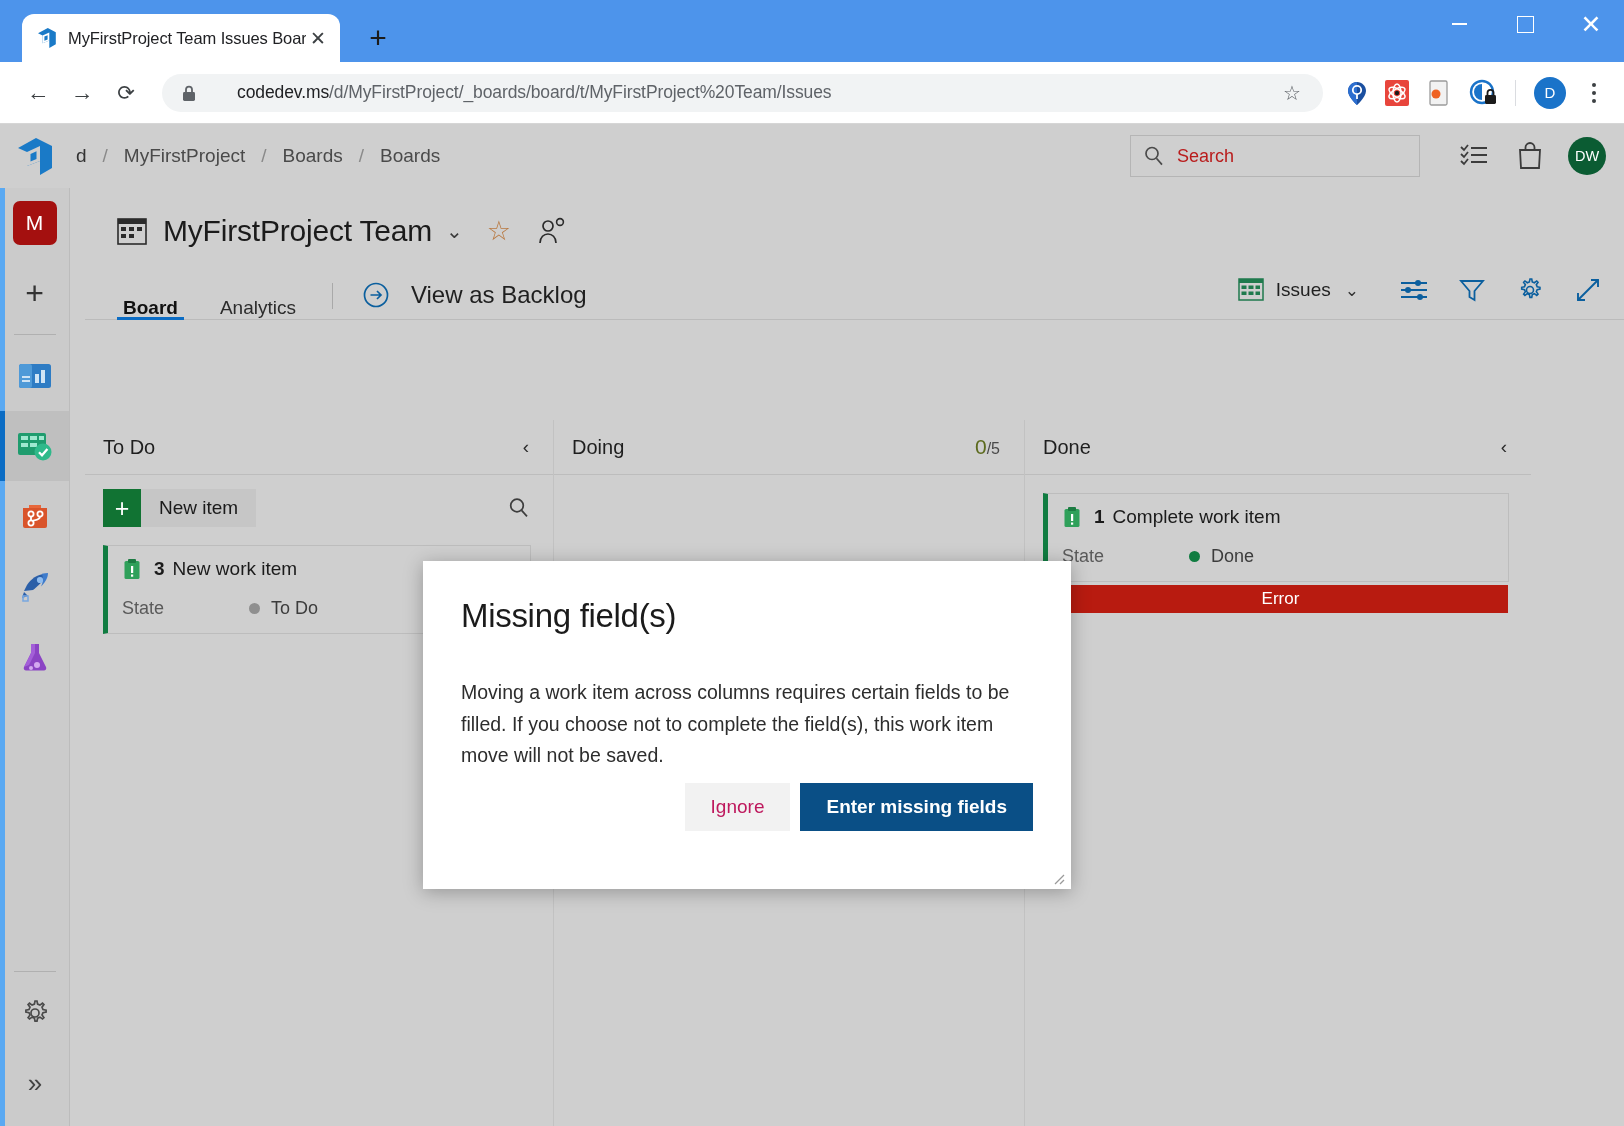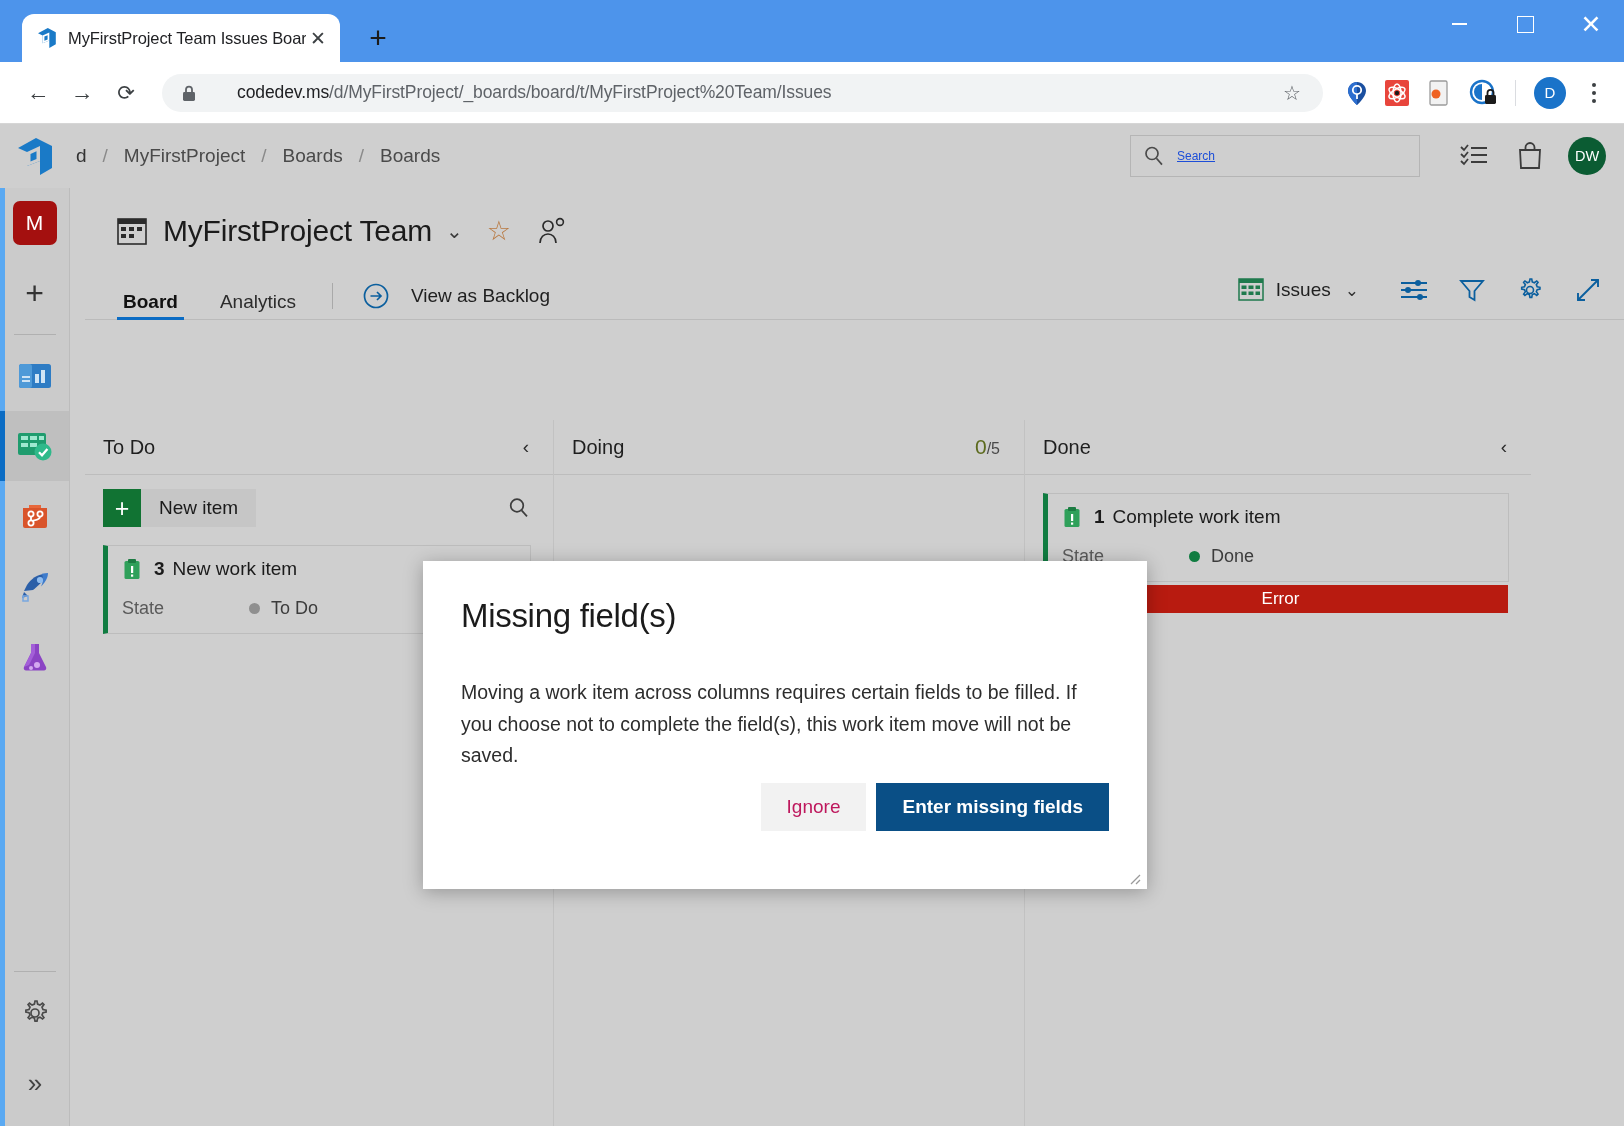--- a/index.html
+++ b/index.html
@@ -93,21 +93,21 @@
   .breadcrumb { display: flex; align-items: center; font-size: 19px; }
   .bc-item { color: #4a4a4a; padding: 0 2px; white-space: nowrap; }
   .bc-item.first { color: #333; }
   .bc-sep { color: #8a8a8a; margin: 0 14px; }
   .hdr-right { margin-left: auto; display: flex; align-items: center; padding-right: 18px; gap: 0; }
   .searchbox {
     width: 290px; height: 42px; border: 1px solid #b5b5b5; background: #cfcfcf;
     display: flex; align-items: center; padding: 0 12px; margin-right: 26px;
   }
   .searchbox .mag { width: 22px; height: 22px; flex: 0 0 22px; margin-right: 12px; position: relative; }
-  .searchbox .ph { font-size: 12px; color: #1d4ed8; text-decoration: underline; }
+  .searchbox .ph { font-size: 18px; color: #b91c1c; }
   .hdr-icon { width: 56px; height: 44px; display:flex; align-items:center; justify-content:center; }
   .avatar-dw {
     width: 38px; height: 38px; border-radius: 50%; background: #0b5c33; color: #fff;
     font-size: 14.5px; display:flex; align-items:center; justify-content:center; margin-left: 10px;
   }
 
   
   .sidebar {
     position: absolute; left: 0; top: 64px; width: 70px; height: 938px;
     background: #cbcbcb; border-right: 1px solid #bcbcbc;
@@ -139,30 +139,30 @@
   .board-title { font-size: 30px; color: #1b1b1b; font-weight: 400; letter-spacing: -0.2px; }
   .title-chev { font-size: 20px; color:#3a3a3a; margin-left: 14px; font-weight: 300; }
   .star-icon { margin-left: 24px; font-size: 27px; color: #b97a43; line-height: 1; }
   .people-icon { margin-left: 26px; width: 30px; height: 28px; position: relative; }
 
   .tabs-row {
     display:flex; align-items: flex-end; padding-left: 32px; margin-top: 24px;
     border-bottom: 1px solid #bbb; height: 48px; position: relative;
   }
   .tab-link {
-    font-size: 19px; color: #2c2c2c; padding: 0 6px 6px 6px; margin-right: 30px; position: relative;
+    font-size: 19px; color: #2c2c2c; padding: 0 6px 0 6px; margin-right: 30px; position: relative;
   }
   .tab-link.active { font-weight: bold; color:#111; }
   .tab-link.active::after {
     content:''; position:absolute; left:0; right:0; bottom:-1px; height:3px; background:#0b6cc4;
   }
   .tabs-sep { width:1px; height: 26px; background:#a9a9a9; margin: 0 22px 10px 0; }
   .view-backlog { display:flex; align-items:center; padding-bottom: 10px; }
   .view-backlog .arrow-circ { width: 26px; height: 26px; margin-right: 14px; flex:0 0 26px; position:relative;}
-  .view-backlog span { font-size: 19px; color: #1f1f1f; margin-left: 8px; }
+  .view-backlog span { font-size: 24px; color: #1f1f1f; margin-left: 8px; }
   .toolbar-right { margin-left:auto; display:flex; align-items:center; padding: 0 22px 10px 0; gap: 0; }
   .tb-issues { display:flex; align-items:center; margin-right: 26px; }
   .tb-issues .gi { width: 26px; height: 24px; margin-right: 12px; flex:0 0 26px; position: relative; }
   .tb-issues .lbl { font-size: 19px; color:#1f1f1f; }
   .tb-issues .cv { font-size: 17px; color:#333; margin-left: 14px; font-weight:300; }
   .tb-btn { width: 58px; height: 38px; display:flex; align-items:center; justify-content:center; }
 
   
   .board { position: absolute; left: 0; top: 232px; width: 1554px; height: 706px; display:flex; }
   .col { position: relative; height: 100%; }
@@ -205,21 +205,21 @@
   .state-dot { width: 11px; height: 11px; border-radius:50%; background:#8f8f8f; margin-right: 11px; }
   .state-dot.green { background:#107c41; }
   .card-state span { font-size: 18px; color:#3c3c3c; }
 
   .error-banner {
     position: absolute; left: 5px; right: 0; bottom: -32px; height: 28px; background:#b81b10;
     color:#fff; font-size: 17px; display:flex; align-items:center; justify-content:center;
   }
 
   
-  .dialog-wrap { position: absolute; left: 423px; top: 437px; width: 724px; height: 328px; }
+  .dialog-wrap { position: absolute; left: 423px; top: 437px; width: 648px; height: 328px; }
   .dialog {
     width: 100%; height: 100%; background:#fff; box-shadow: 0 3px 18px rgba(0,0,0,0.28);
     position: relative; padding: 36px 38px 0 38px;
   }
   .dlg-title { font-size: 33px; color:#1b1b1b; font-weight: 400; letter-spacing: -0.3px; }
   .dlg-body {
     margin-top: 42px; font-size: 19.5px; color:#2d2d2d; line-height: 1.62; max-width: 655px;
   }
   .dlg-actions { position:absolute; right: 38px; bottom: 58px; display:flex; gap: 10px; }
   .btn {

